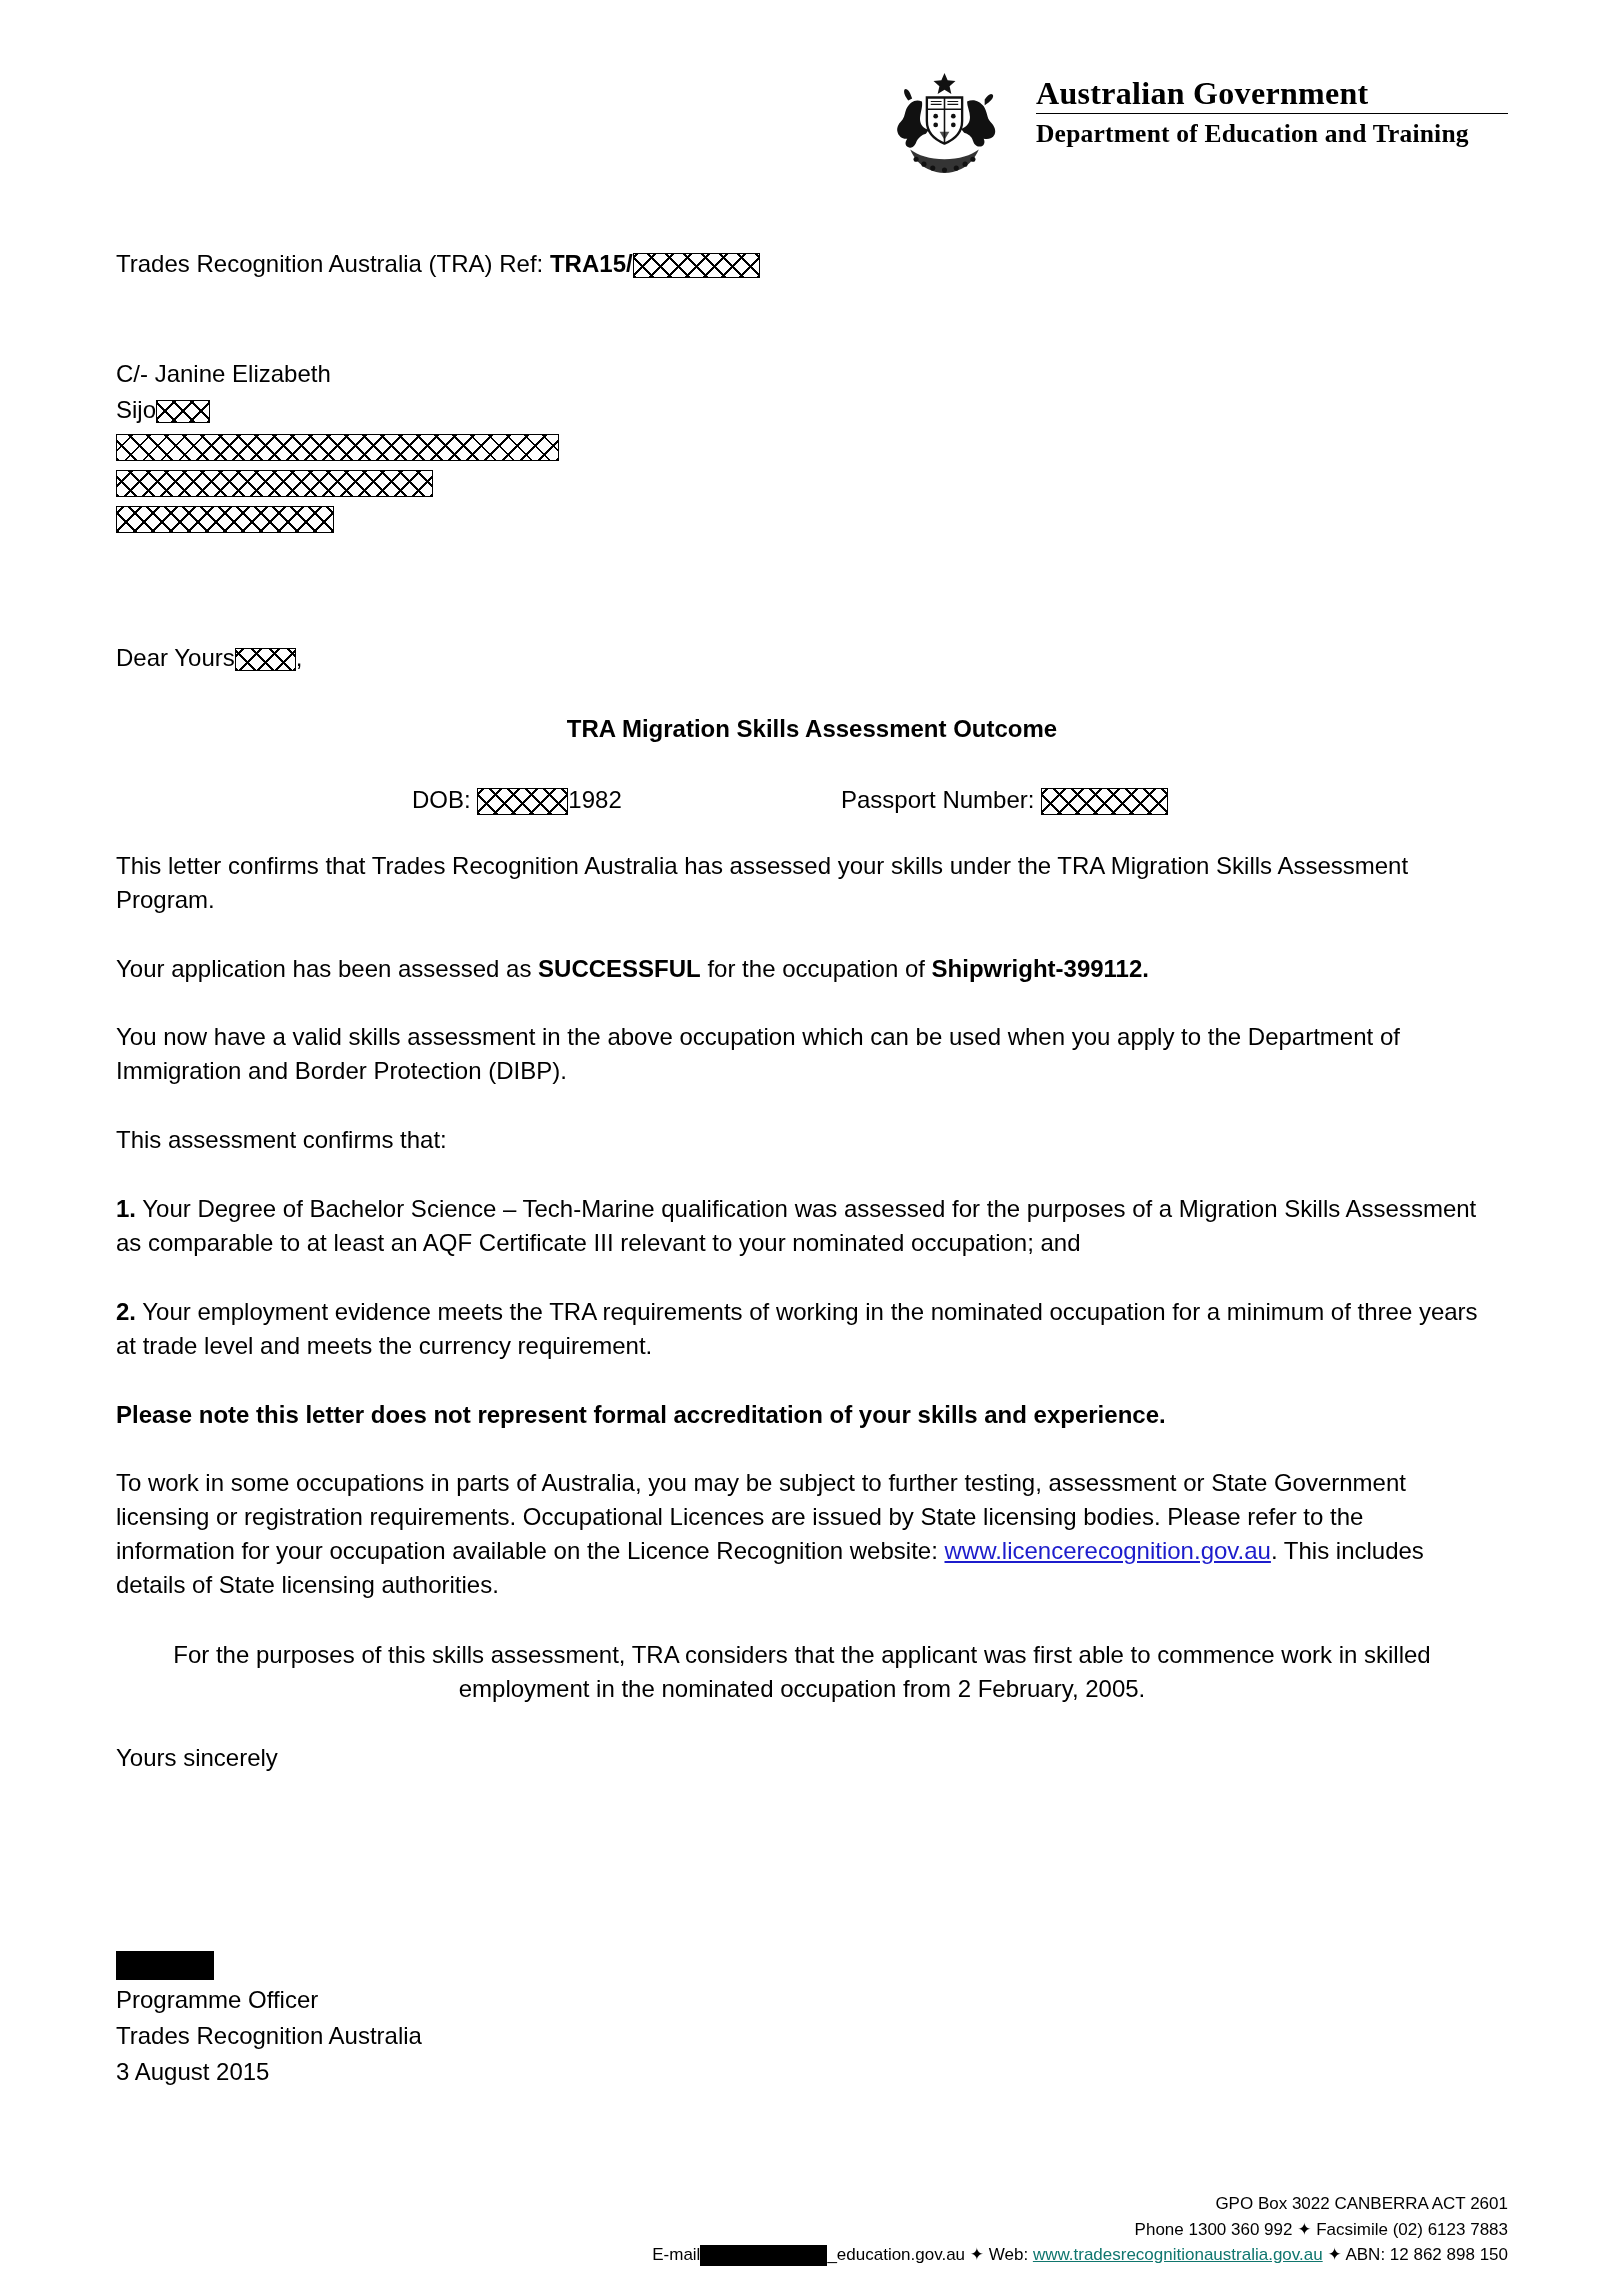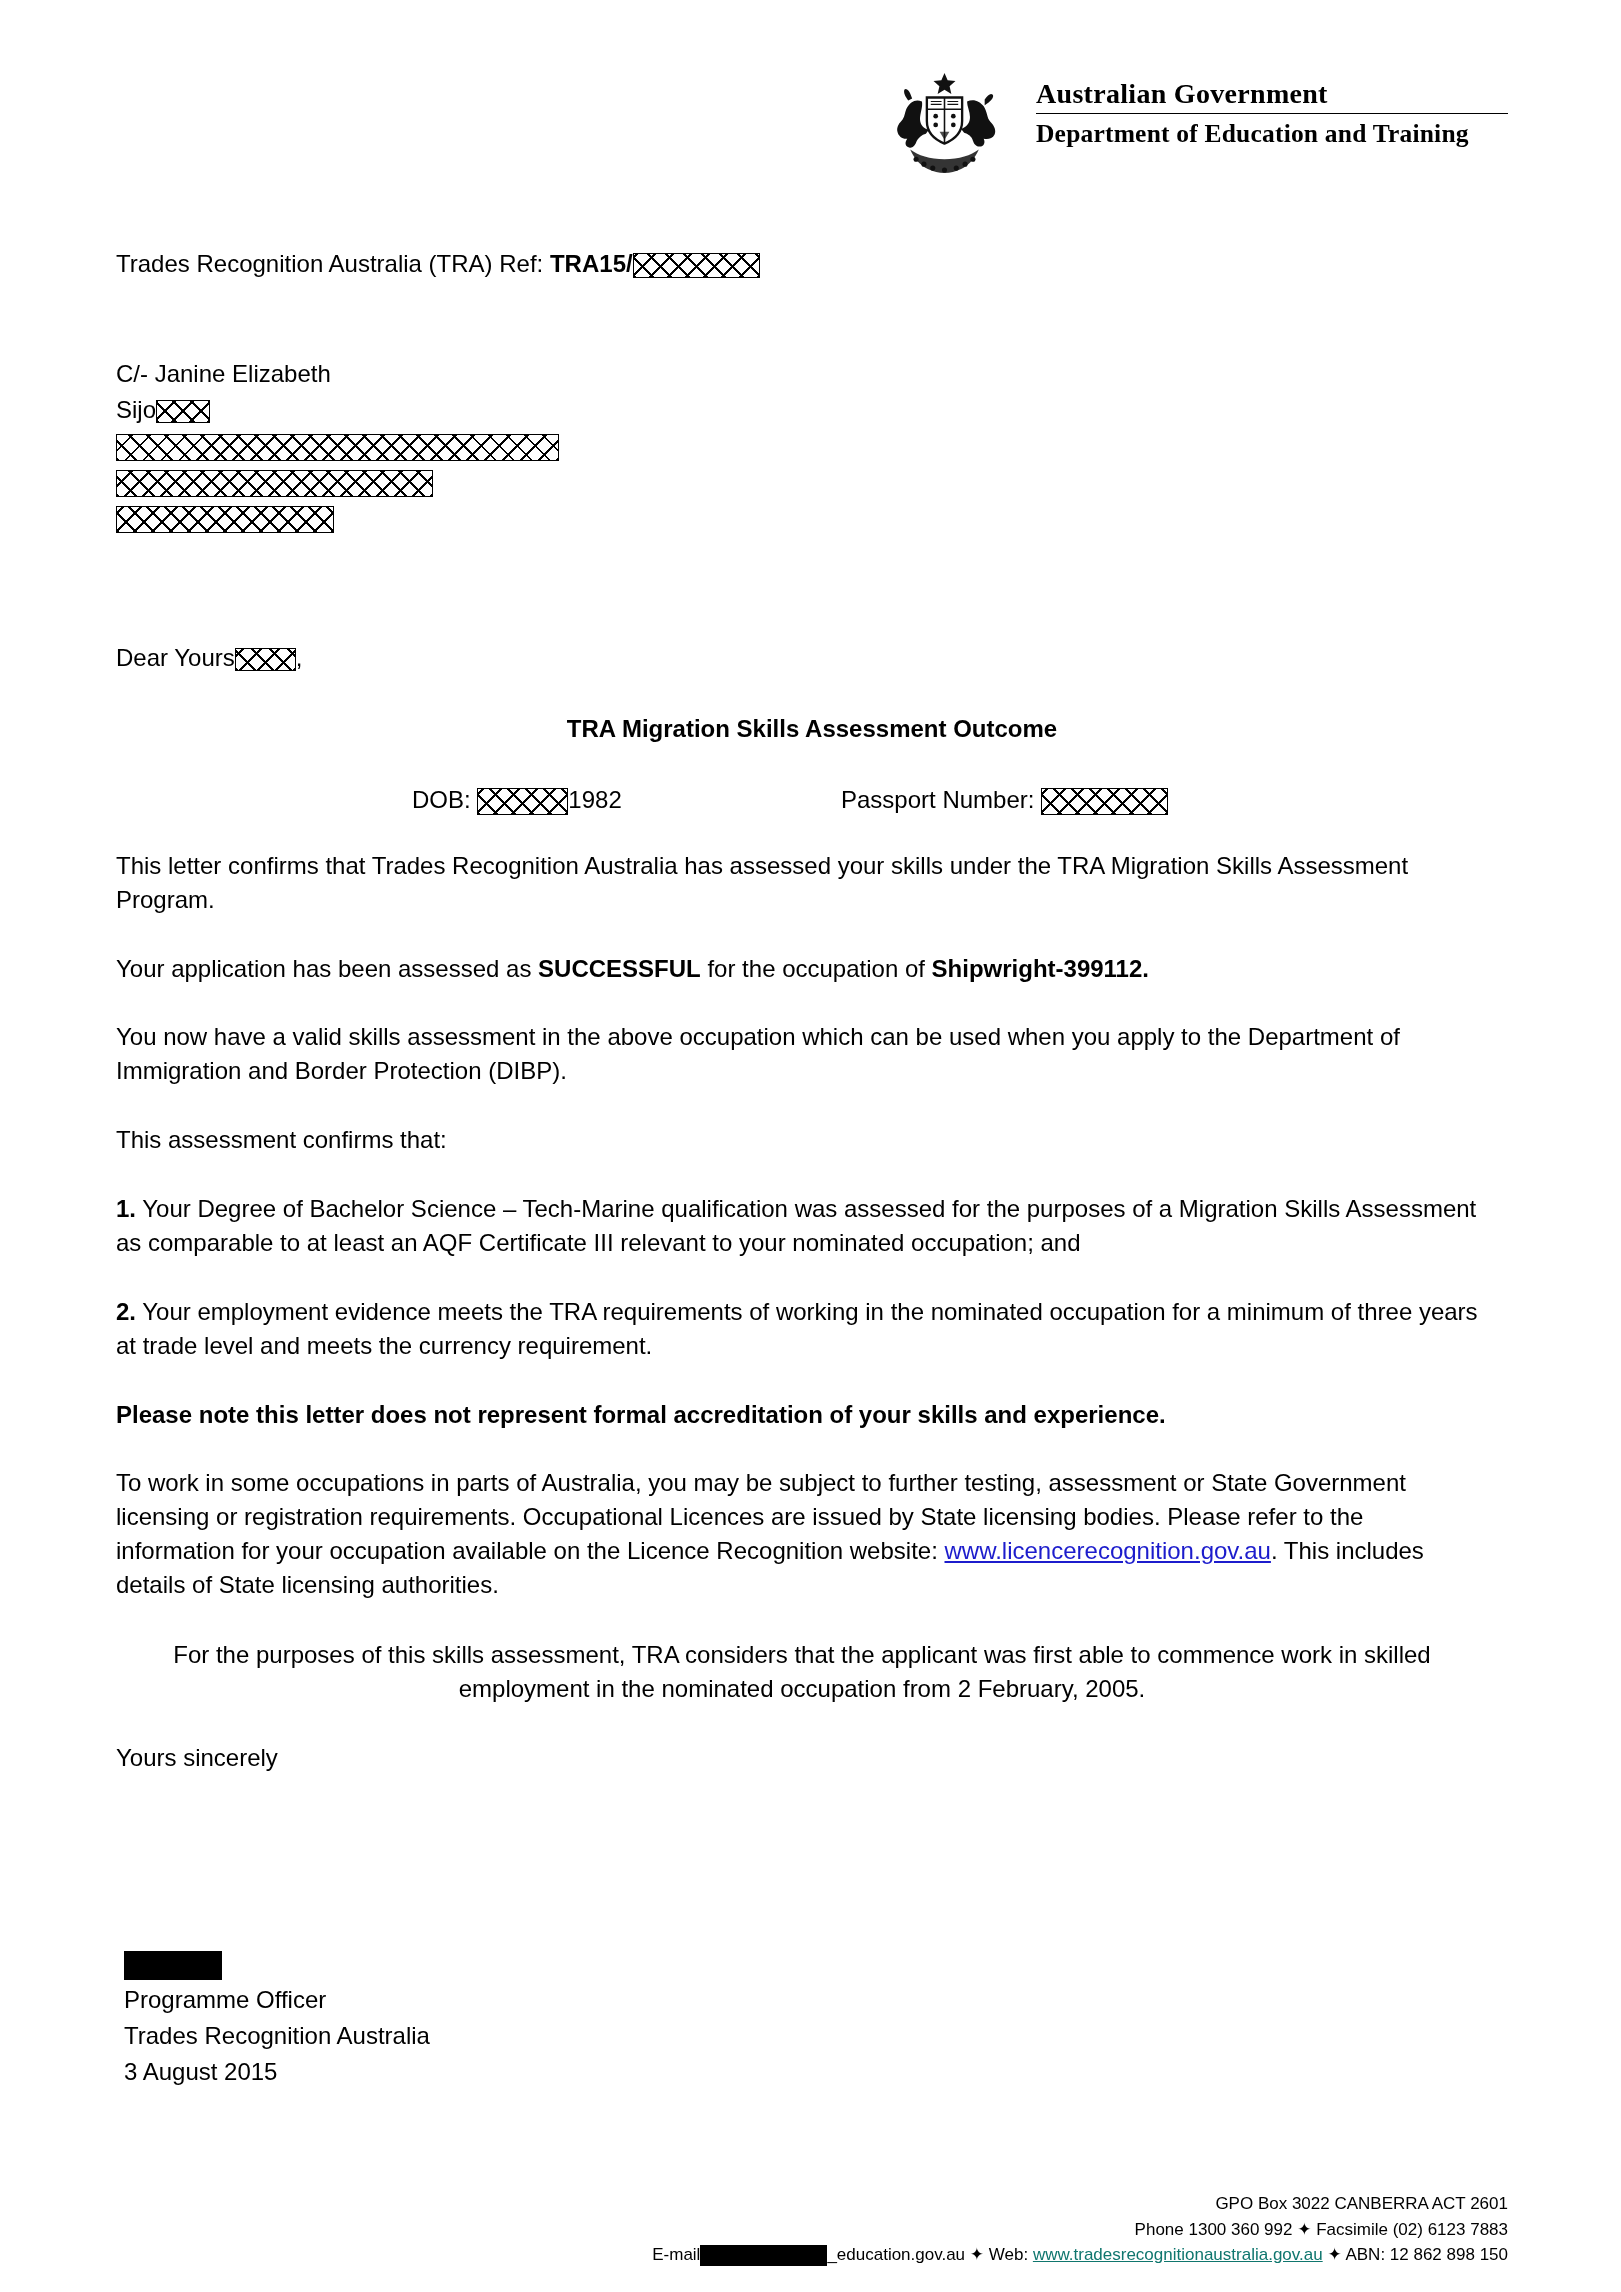--- a/index.html
+++ b/index.html
@@ -44,21 +44,21 @@
   .crest svg { display: block; }
   .gov-block {
     position: absolute;
     left: 165px;
     top: 7.8px;
     width: 472px;
   }
   .gov-line1 {
     font-family: "Liberation Serif", serif;
     font-weight: bold;
-    font-size: 28px;
+    font-size: 32px;
     letter-spacing: 0.3px;
     line-height: 33px;
     color: #000;
   }
   .gov-rule {
     border-top: 1.5px solid #000;
     margin: 2.9px 0 4.9px 0;
     width: 100%;
   }
   .gov-line2 {
@@ -169,21 +169,21 @@
     text-decoration: underline;
   }
 
   .sign-block {
     position: absolute;
     left: 0;
     top: 1946px;
     font-size: 24px;
     line-height: 36px;
   }
-  .sign-block .l { display: block; height: 36px; margin-left: 8px; }
+  .sign-block .l { display: block; height: 36px; }
 
   
   .footer {
     position: absolute;
     left: 116px;
     top: 2191px;
     width: 1392px;
     text-align: right;
     font-size: 17px;
     line-height: 25.5px;

